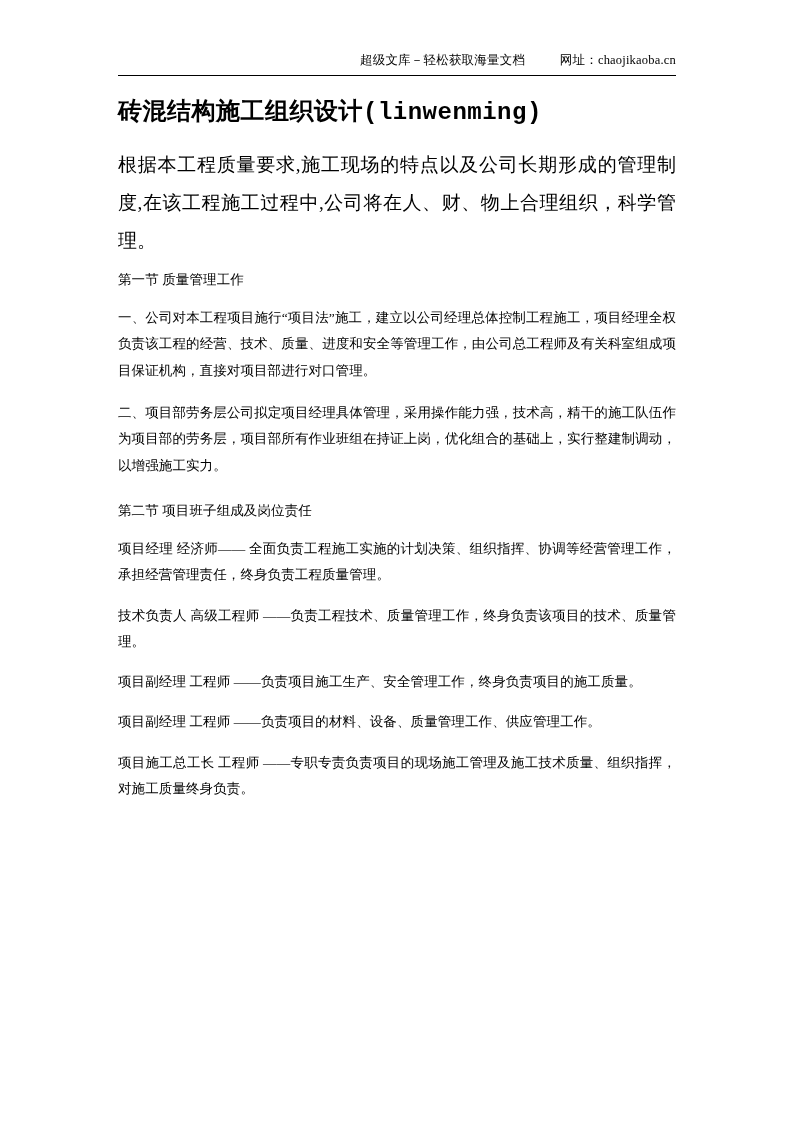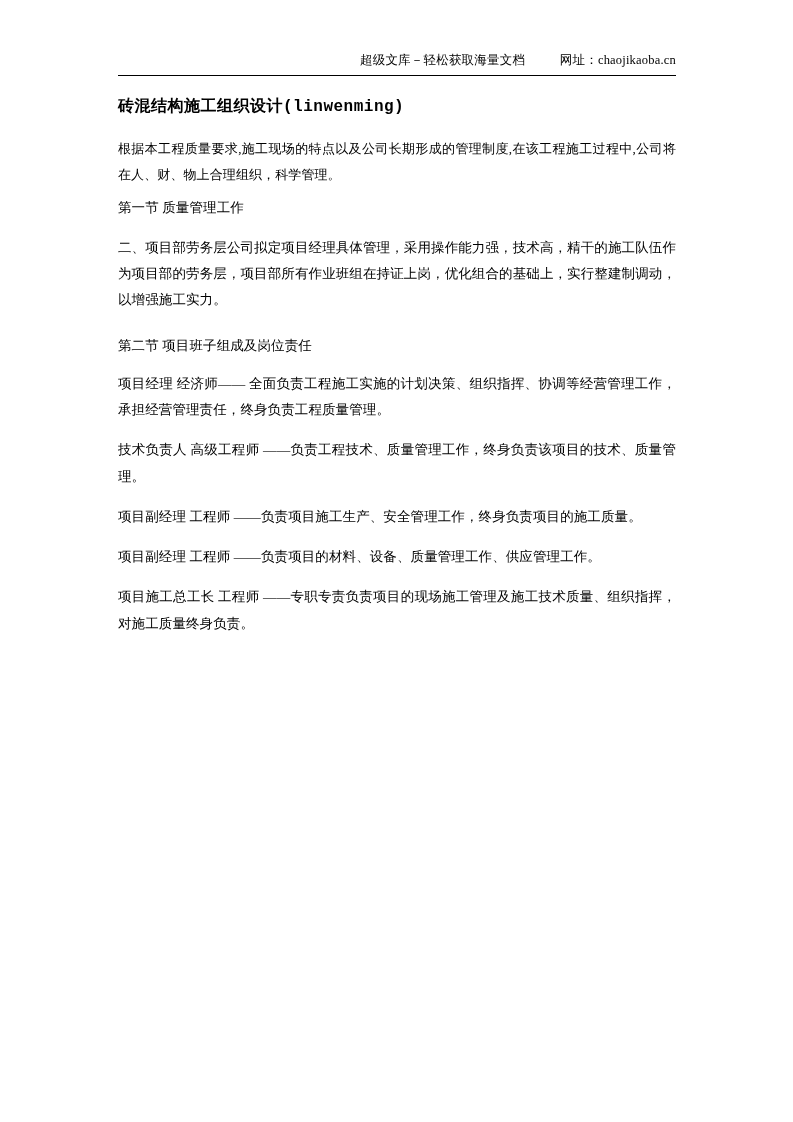--- a/index.html
+++ b/index.html
@@ -50,35 +50,35 @@
   }
   
   .content {
     position: absolute;
     left: 118px;
     top: 96px;
     width: 558px;
   }
   h1.doc-title {
     margin: 0 0 18px 0;
-    font-size: 16px;
+    font-size: 24px;
     font-weight: bold;
     font-family: "Liberation Serif", "DejaVu Serif", serif;
     letter-spacing: 0.5px;
     line-height: 1.3;
   }
   p.heading-line {
     margin: 0 0 4px 0;
     font-size: 13.5px;
     line-height: 1.55;
     letter-spacing: 0.1px;
   }
   p.spaced {
     margin: 0 0 10px 0;
-    font-size: 13px;
+    font-size: 19px;
     line-height: 2.0;
     text-align: justify;
     letter-spacing: 0.1px;
   }
   p.tight {
     margin: 0 0 2px 0;
     font-size: 13.5px;
     line-height: 1.95;
     text-align: justify;
     letter-spacing: 0.1px;
@@ -110,20 +110,21 @@
 
     <h1 class="doc-title">
       <span>砖混结构施工组织设计</span><span class="mono-title">(linwenming)</span>
     </h1>
 
 
     <p class="spaced gap-before">根据本工程质量要求,施工现场的特点以及公司长期形成的管理制度,在该工程施工过程中,公司将在人、财、物上合理组织，科学管理。</p>
 
     <p class="heading-line">第一节  质量管理工作</p>
 
+    <p class="tight gap-before">一、公司对本工程项目施行“项目法”施工，建立以公司经理总体控制工程施工，项目经理全权负责该工程的经营、技术、质量、进度和安全等管理工作，由公司总工程师及有关科室组成项目保证机构，直接对项目部进行对口管理。</p>
 
     <p class="tight gap-small">二、项目部劳务层公司拟定项目经理具体管理，采用操作能力强，技术高，精干的施工队伍作为项目部的劳务层，项目部所有作业班组在持证上岗，优化组合的基础上，实行整建制调动，以增强施工实力。</p>
 
     <p class="heading-line" style="margin-top:22px">第二节  项目班子组成及岗位责任</p>
 
     <p class="tight gap-before">项目经理  经济师——  全面负责工程施工实施的计划决策、组织指挥、协调等经营管理工作，承担经营管理责任，终身负责工程质量管理。</p>
     <p class="tight gap-before">技术负责人  高级工程师  ——负责工程技术、质量管理工作，终身负责该项目的技术、质量管理。</p>
     <p class="tight gap-before">项目副经理  工程师  ——负责项目施工生产、安全管理工作，终身负责项目的施工质量。</p>
     <p class="tight gap-before">项目副经理  工程师  ——负责项目的材料、设备、质量管理工作、供应管理工作。</p>
     <p class="tight gap-before">项目施工总工长  工程师  ——专职专责负责项目的现场施工管理及施工技术质量、组织指挥，对施工质量终身负责。</p>

